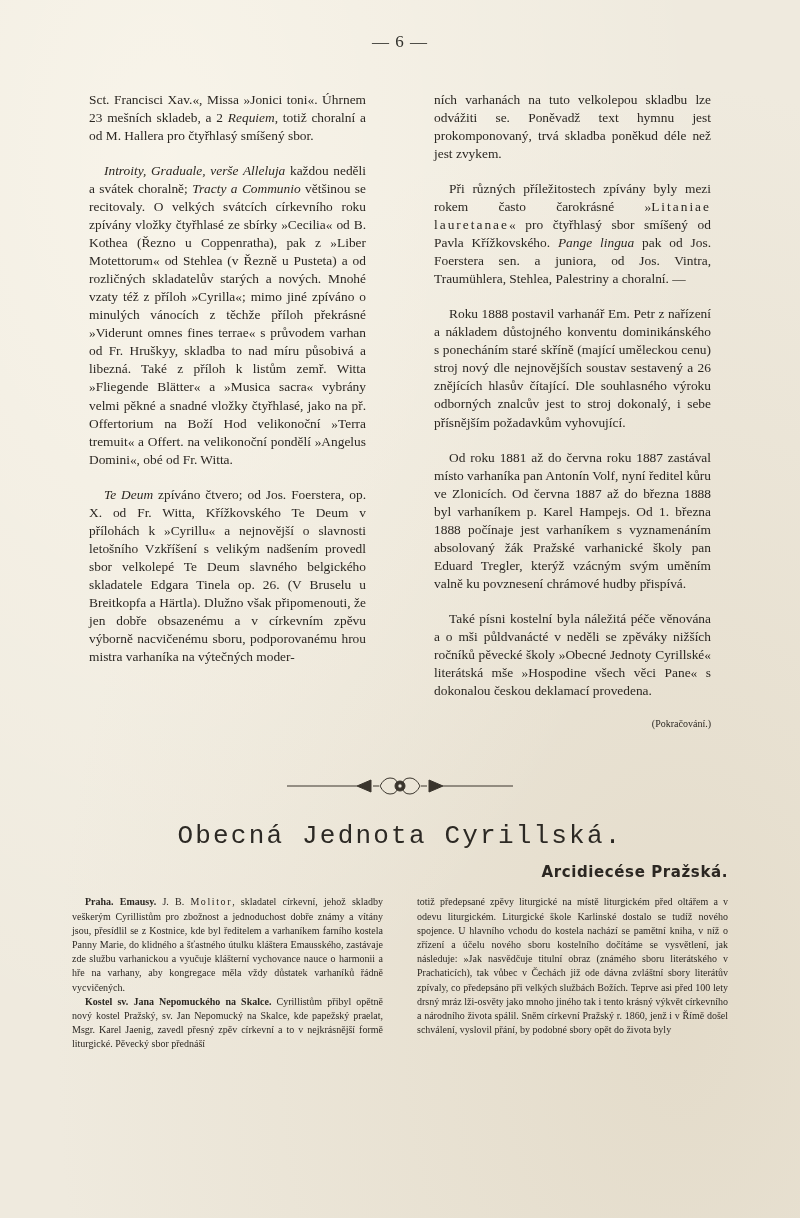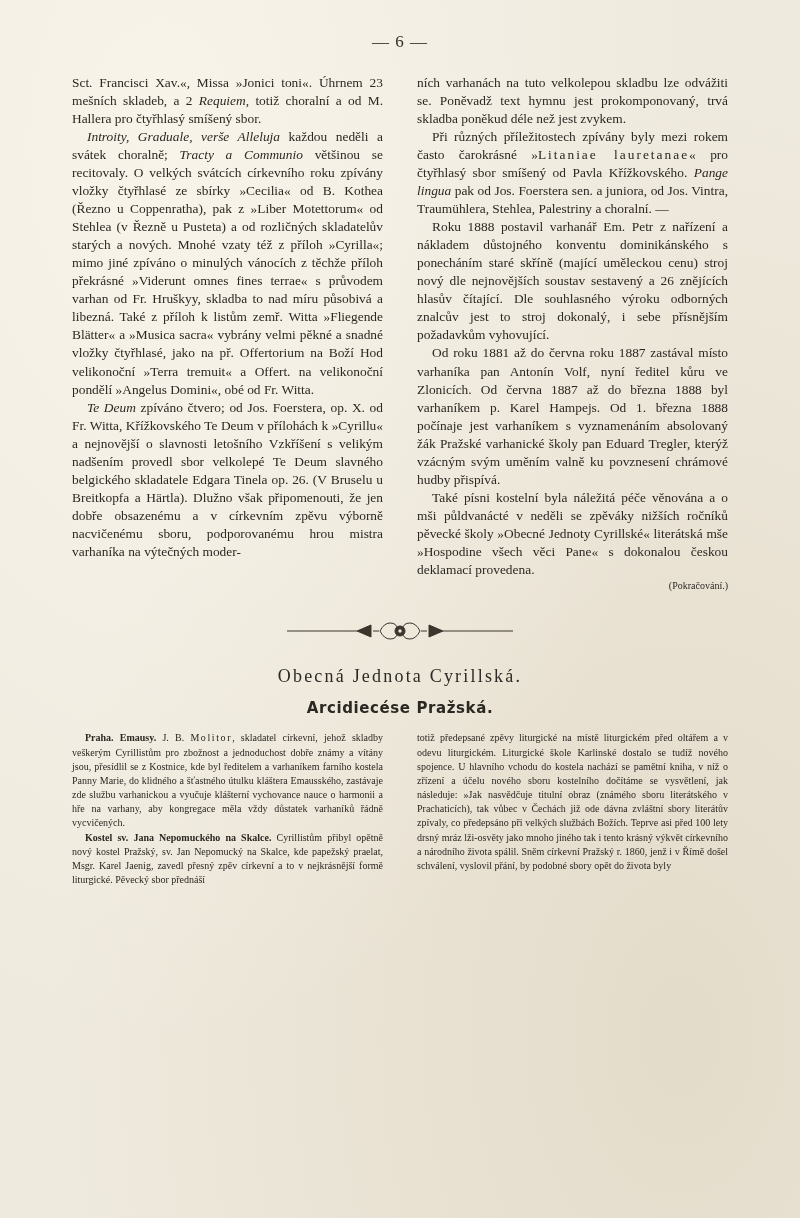--- a/index.html
+++ b/index.html
@@ -46,56 +46,56 @@
   .col.left  { padding-right: 17px; }
   .col.right { padding-left: 17px; }
 
   .cols.main {
     font-size: 13.4px;
     line-height: 1.345;
     text-align: justify;
     hyphens: manual;
   }
   .cols.main p {
-    margin: 0;
+    margin: 17px;
     text-indent: 0;
   }
   .cols.main p.ind {
     text-indent: 15px;
   }
   .sp { letter-spacing: 2.0px; }
 
   .ornament {
     margin: 26px auto 10px auto;
     width: 230px;
     height: 26px;
     display: flex;
     align-items: center;
     justify-content: center;
   }
 
   .section-title {
     text-align: center;
-    font-size: 18px;
+    font-size: 26px;
     letter-spacing: 2.2px;
     margin: 22px 0 2px 0;
     font-weight: normal;
-    font-family: Liberation Serif, serif;
+    font-family: Liberation Mono, monospace;
     color: #2c2924;
   }
   .section-sub1 {
     text-align: center;
     font-size: 17px;
     font-weight: bold;
     letter-spacing: 0.5px;
     margin: 12px 0 2px 0;
     font-family: "DejaVu Sans", sans-serif;
   }
   .section-sub2 {
-    text-align: center;
+    text-align: right;
     font-size: 15px;
     letter-spacing: 0.6px;
     margin: 12px 0 14px 0;
     font-family: "DejaVu Sans", sans-serif;
   }
 
   .cols.small {
     font-size: 10px;
     line-height: 1.42;
     text-align: justify;

